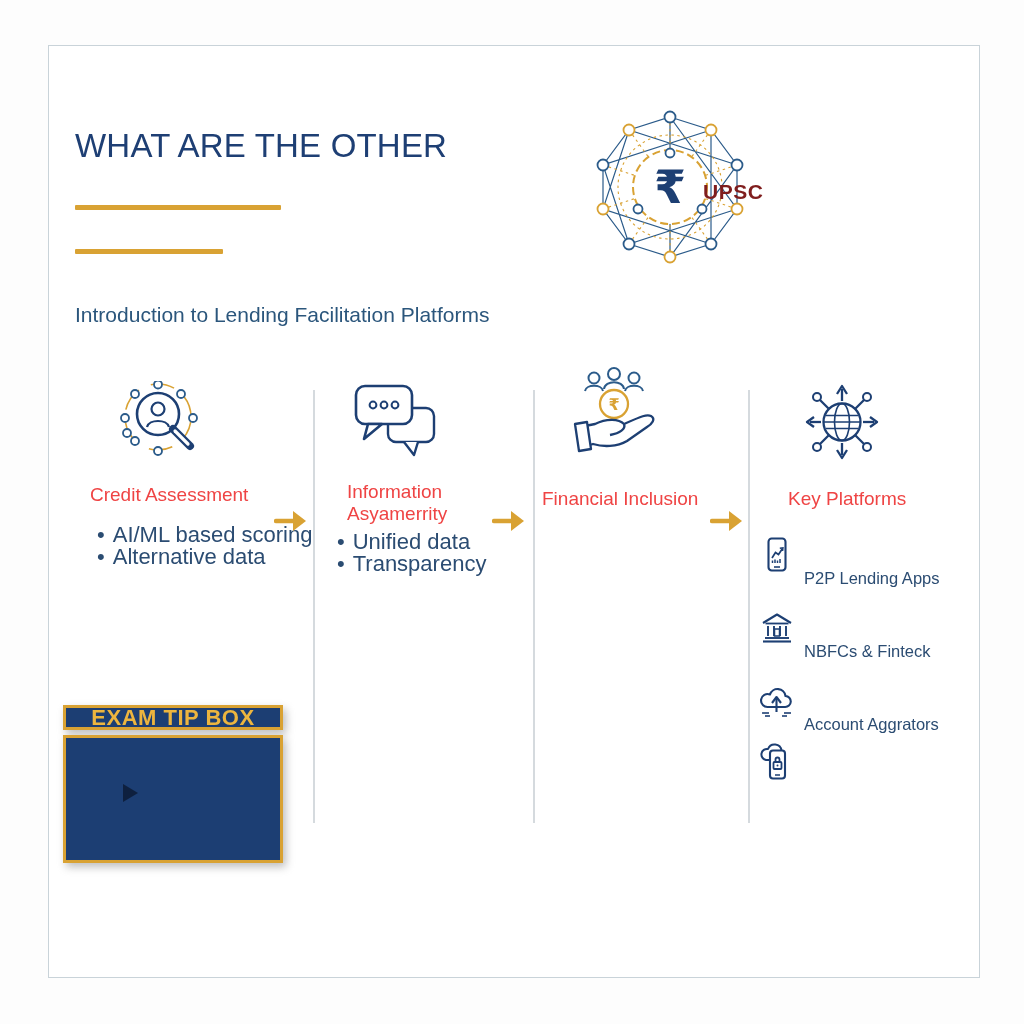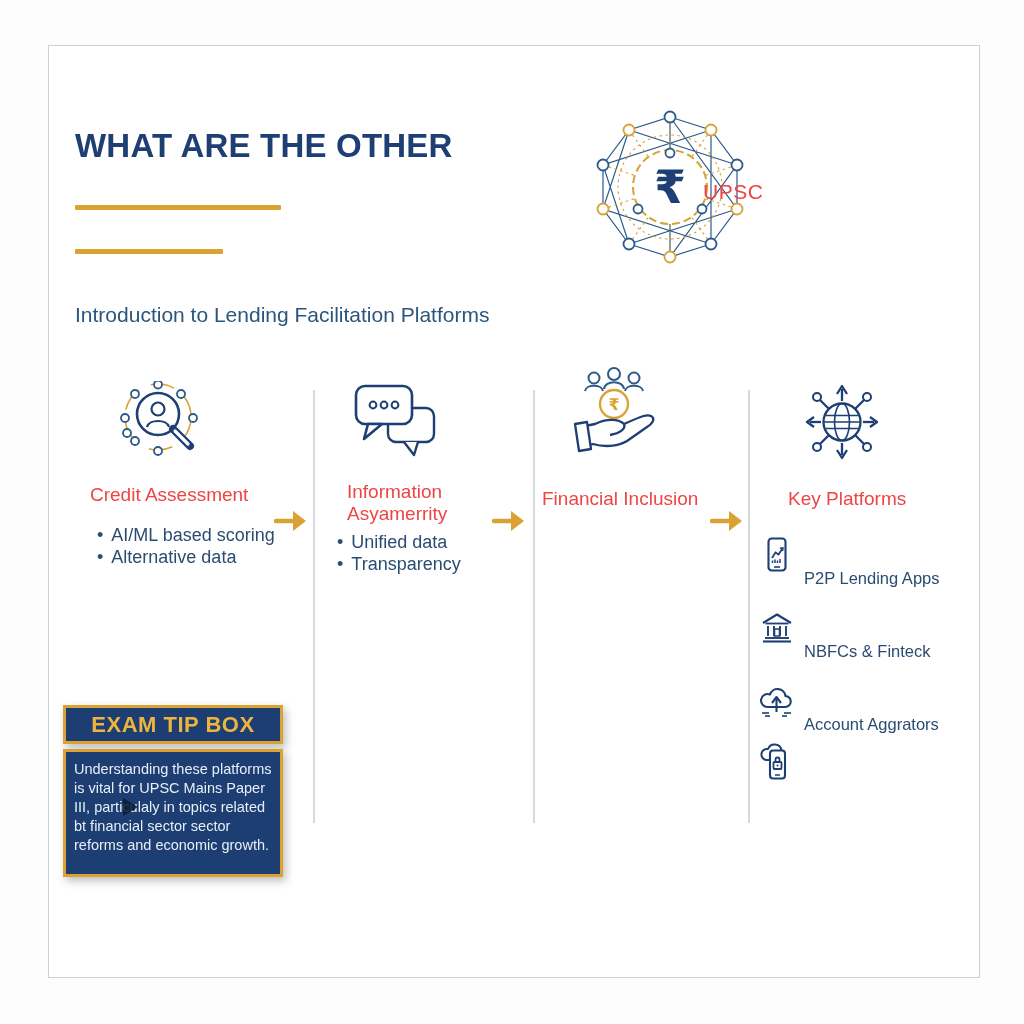--- a/index.html
+++ b/index.html
@@ -1,48 +1,48 @@
 <!DOCTYPE html>
 <html><head>
 <meta charset="utf-8">
 <style>
   html,body{margin:0;padding:0;background:#ffffff;width:1024px;height:1024px;
     font-family:"Liberation Sans","DejaVu Sans",sans-serif;overflow:hidden;}
   .canvas{position:absolute;left:0;top:0;width:1024px;height:1024px;background:#fdfdfd;}
   .frame{position:absolute;left:48px;top:45px;width:930px;height:931px;
     border:1.5px solid #c9d3d9;background:#ffffff;}
   
-  .title{position:absolute;left:75px;top:124px;color:#1e3f74;font-weight:bold;
+  .title{position:absolute;left:75px;top:124px;color:#1e3f74;font-weight:normal;
     font-size:33px;line-height:44px;letter-spacing:.2px;white-space:nowrap;text-align:center;}
   .title .rest{margin-left:10px;}
   .gold-bar{position:absolute;height:4.5px;background:#d9a233;border-radius:1px;}
   .bar-platforms{left:75px;top:205px;width:206px;}
   .bar-lending{left:75px;top:249px;width:148px;}
   .subtitle{position:absolute;left:75px;top:267px;font-size:21px;color:#2b567c;margin-top:36px;}
   
   .logo-svg{position:absolute;left:588px;top:103px;}
-  .logo-label{position:absolute;left:703px;top:180px;font-size:21px;font-weight:normal;
-    color:#ef4444;letter-spacing:.5px;}
+  .logo-label{position:absolute;left:703px;top:180px;font-size:21px;font-weight:bold;
+    color:#7f1d1d;letter-spacing:.5px;}
   
   .divider{position:absolute;top:390px;width:1.5px;height:433px;background:#d5dade;}
   .d1{left:313px}.d2{left:533px}.d3{left:748px}
   .col-icon{position:absolute;}
   .col-title{position:absolute;font-size:19px;font-weight:normal;color:#ef4444;line-height:22px;}
-  .col-bullets{position:absolute;font-size:18px;color:#2b4c72;line-height:22px;}
+  .col-bullets{position:absolute;font-size:22px;color:#2b4c72;line-height:22px;}
   .col-bullets div::before{content:"•";margin-right:8px;color:#2b4c72;}
   .flow-arrow{position:absolute;}
   
   .platform-list{position:absolute;left:758px;top:522px;width:208px;}
   .platform-item{display:flex;align-items:center;margin-bottom:7px;}
   .platform-item .p-icon{flex:0 0 38px;}
   .platform-item .p-label{font-size:16.5px;color:#2b4c72;line-height:19px;margin-left:8px;margin-top:47px;}
   
   .tip-wrap{position:absolute;left:63px;top:705px;width:220px;
     filter:drop-shadow(3px 4px 4px rgba(110,110,110,.45));}
-  .tip-header{box-sizing:border-box;width:220px;height:39px;background:#1c3e73;
+  .tip-header{box-sizing:border-box;width:220px;height:25px;background:#1c3e73;
     border:3px solid #d9a233;color:#edb53e;font-weight:bold;font-size:22px;
     letter-spacing:.5px;display:flex;align-items:center;justify-content:center;}
   .tip-body{box-sizing:border-box;width:220px;height:128px;margin-top:5px;background:#1c3e73;
     border:3px solid #d9a233;color:#e9eff6;font-size:14.5px;line-height:19px;
     padding:8px 8px;position:relative;}
   .play-overlay{position:absolute;left:57px;top:46px;width:0;height:0;
     border-left:15px solid rgba(12,28,56,.88);border-top:9px solid transparent;
     border-bottom:9px solid transparent;}
   svg{display:block}
 </style>
@@ -257,17 +257,16 @@
         <path d="M17.5,21 V18.5 A2,2 0 0 1 21.5,18.5 V21" fill="none" stroke="#1d3f73" stroke-width="1.8"></path>
         <circle cx="19.5" cy="24.5" r="1" fill="#1d3f73"></circle>
         <line x1="17" y1="34" x2="22" y2="34" stroke="#1d3f73" stroke-width="1.5"></line>
       </svg>
     </div>
   </div>
 
   <div class="tip-wrap">
     <div class="tip-header">EXAM TIP BOX</div>
     <div class="tip-body">
-      <span>Understanding these platforms is vital for UPSC Mains Paper III, particulaly in topics related bt financial sector sector reforms and economic growth.</span>
       <div class="play-overlay"></div>
     </div>
   </div>
 </div>
 
 </body></html>

